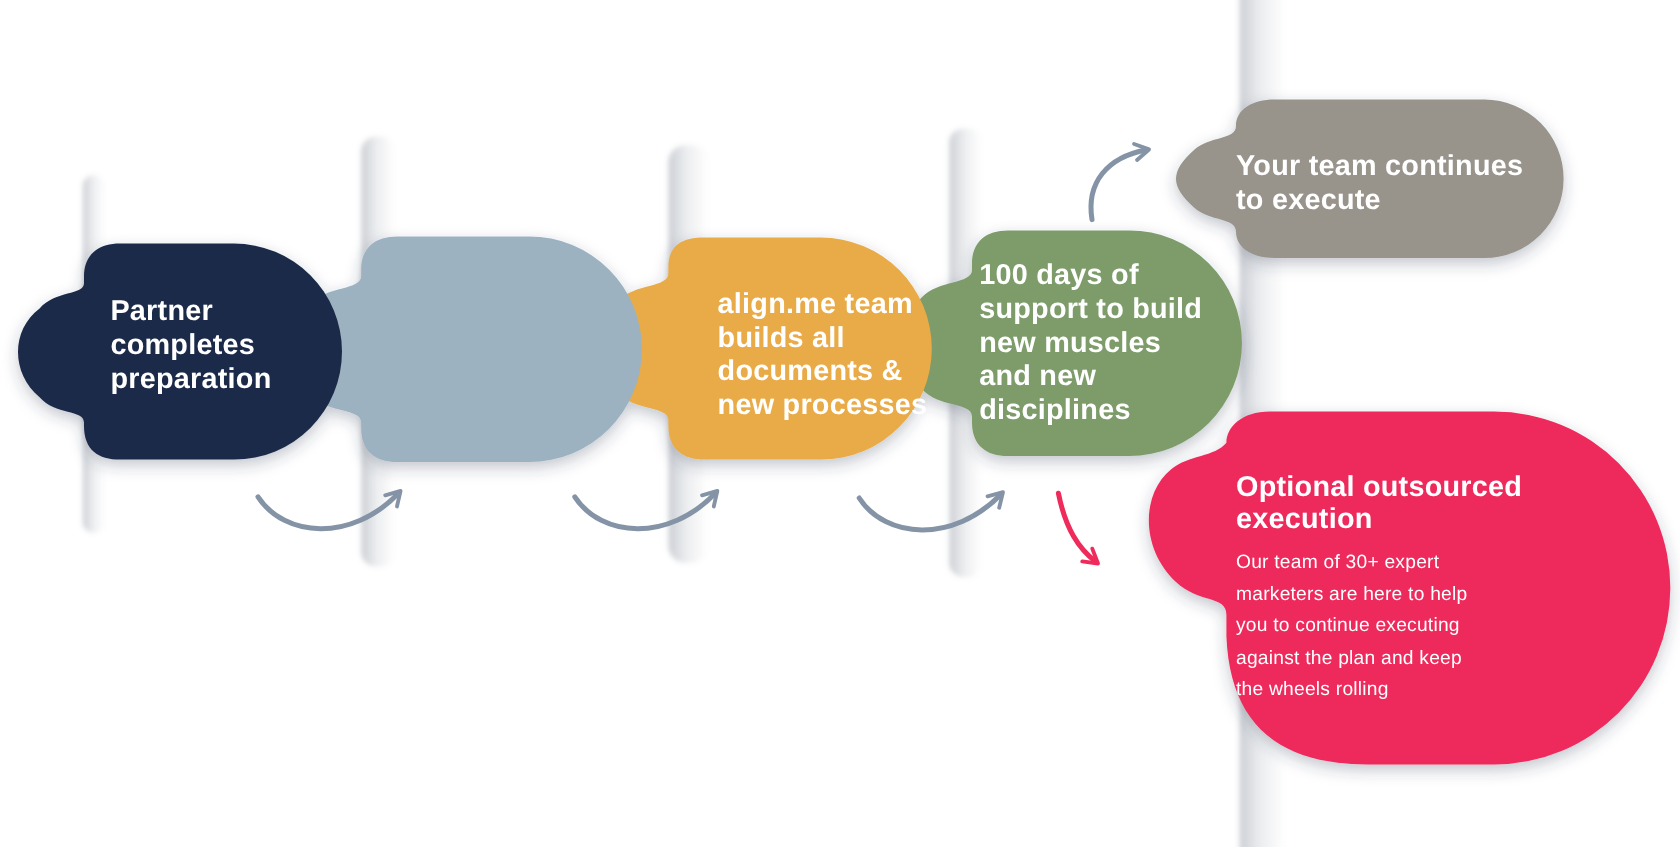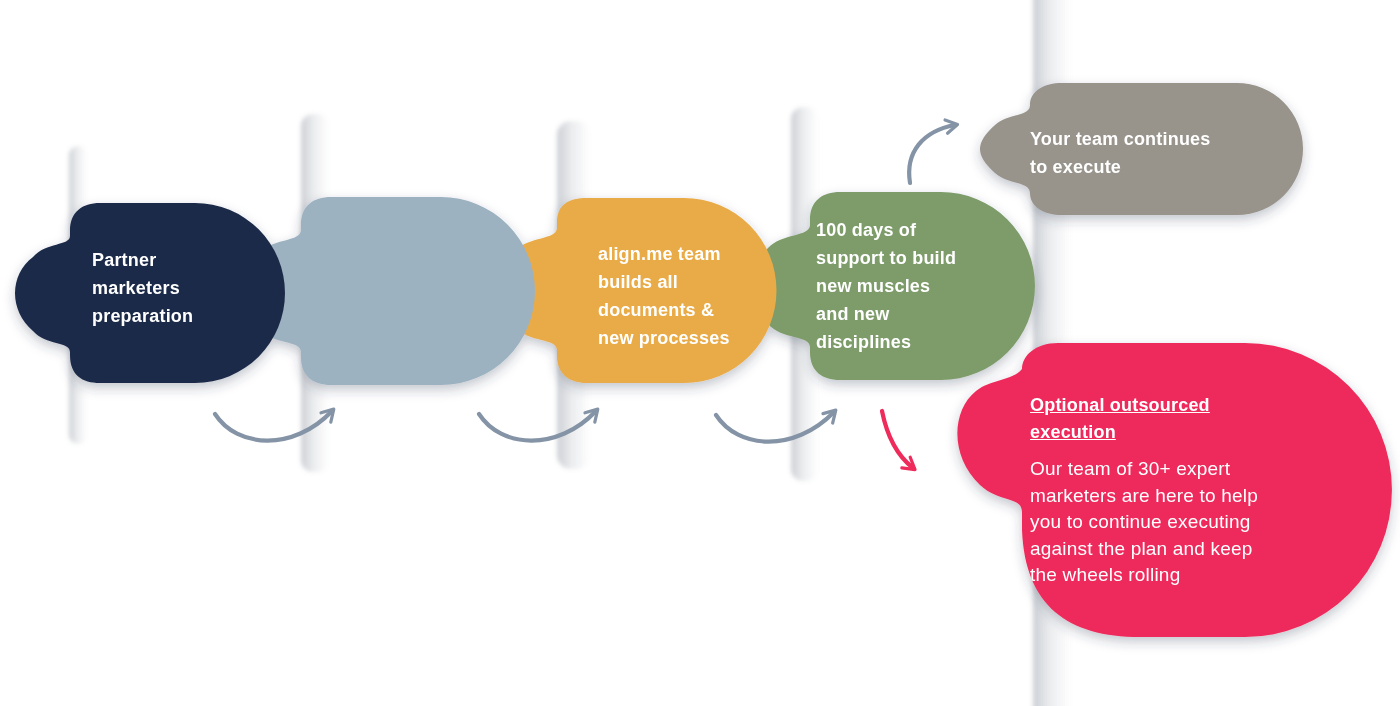--- a/index.html
+++ b/index.html
@@ -2,26 +2,26 @@
 <html><head>
 <meta charset="utf-8">
 <style>
   html,body{margin:0;padding:0;background:#ffffff;}
   #canvas{
     position:relative;width:1400px;height:706px;background:#ffffff;
     overflow:hidden;font-family:"Liberation Sans",sans-serif;
   }
   #diagram-svg{position:absolute;left:0;top:0;}
   .blob-label{
-    position:absolute;color:#ffffff;font-weight:700;font-size:18px;
+    position:absolute;color:#ffffff;font-weight:700;font-size:24px;
     line-height:28px;white-space:pre-line;letter-spacing:.2px;
   }
-  .blob-label.small-gap{line-height:27px;text-decoration:underline;}
+  .blob-label.small-gap{line-height:27px;}
   .blob-body{
-    position:absolute;color:#ffffff;font-weight:400;font-size:19px;
+    position:absolute;color:#ffffff;font-weight:400;font-size:16px;
     line-height:26.5px;white-space:pre-line;letter-spacing:.2px;
   }
   .t1{left:92px;top:246px;width:180px;}
   .t2{left:322px;top:224px;width:215px;}
   .t3{left:567px;top:240px;width:210px;margin-left:31px;}
   .t4{left:816px;top:216px;width:200px;}
   .t5{left:1030px;top:125px;width:270px;}
   .t6-title{left:1030px;top:392px;width:310px;}
   .t6-body{left:1030px;top:456px;width:310px;}
 </style>
@@ -107,21 +107,21 @@
     <g fill="none" stroke-width="4.2" stroke-linecap="round">
       <path d="M 215 414 C 237 448 293 452 332 411" marker-end="url(#ahSlate)" stroke="#8494a6"></path>
       <path d="M 479 414 C 501 448 557 452 596 411" marker-end="url(#ahSlate)" stroke="#8494a6"></path>
       <path d="M 716 415 C 738 449 794 453 834 412" marker-end="url(#ahSlate)" stroke="#8494a6"></path>
       <path d="M 910 183 C 905 152 923 131 955 125" marker-end="url(#ahSlate)" stroke="#8494a6"></path>
       <path d="M 882 411 C 888 441 899 457 913 468" marker-end="url(#ahPink)" stroke="#ee2b5b"></path>
     </g>
   </svg>
 
   <div class="blob-label t1">Partner
-marketers
+completes
 preparation</div>
   <div class="blob-label t3">align.me team
 builds all
 documents &amp;
 new processes</div>
   <div class="blob-label t4">100 days of
 support to build
 new muscles
 and new
 disciplines</div>

